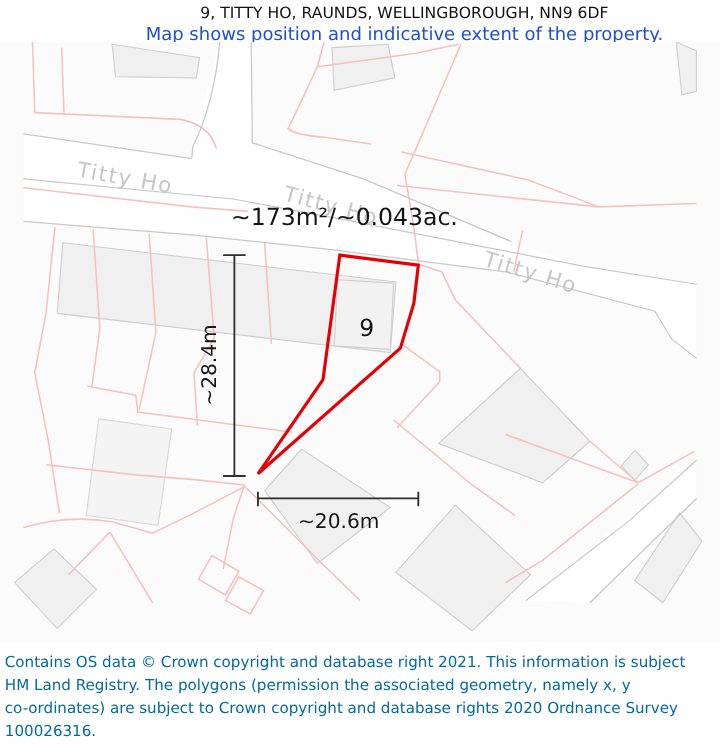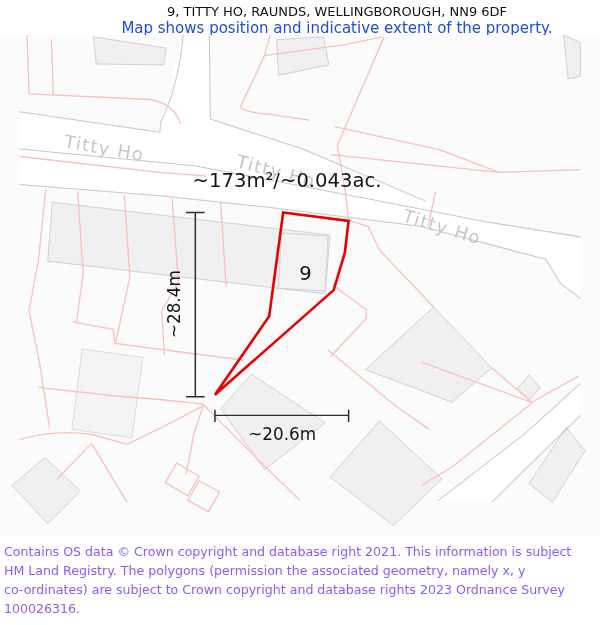--- a/index.html
+++ b/index.html
@@ -3,21 +3,21 @@
 <meta charset="utf-8">
 <style>
   html,body{margin:0;padding:0;background:#ffffff;}
   body{width:600px;height:625px;overflow:hidden;font-family:"DejaVu Sans","Liberation Sans",sans-serif;}
   .header{width:600px;height:35px;text-align:center;padding-top:4px;box-sizing:border-box;margin-left:37px;}
   .title-line{font-size:13px;line-height:16px;color:#111;}
   .subtitle-line{font-size:15px;line-height:16px;color:#1d4ed8;}
   .map-wrap{width:600px;height:500px;position:relative;background:#fbfbfb;}
   svg{display:block;}
   .footer{width:600px;box-sizing:border-box;padding:7px 4px 0 4px;}
-  .footer div{font-size:12.6px;line-height:19px;color:#8b5cf6;white-space:nowrap;}
+  .footer div{font-size:12.6px;line-height:19px;color:#0369a1;white-space:nowrap;}
   text{font-family:"DejaVu Sans","Liberation Sans",sans-serif;}
   .roadlabel{font-size:19px;fill:#c6c6c6;letter-spacing:1.5px;}
   .dimlabel{font-size:18px;fill:#151515;}
   .arealabel{font-size:21px;fill:#141414;}
   .plotnum{font-size:21px;fill:#111;}
 </style>
 </head>
 <body>
 
 <div class="header">
@@ -111,15 +111,15 @@
   <text class="dimlabel" transform="translate(172,323) rotate(-90)" text-anchor="middle">~28.4m</text>
   <text class="dimlabel" x="281" y="468" text-anchor="middle">~20.6m</text>
 
   <text class="arealabel" x="185" y="198">~173m²/~0.043ac.</text>
 </svg>
 </div>
 
 <div class="footer">
   <div>Contains OS data © Crown copyright and database right 2021. This information is subject</div>
   <div>HM Land Registry. The polygons (permission the associated geometry, namely x, y</div>
-  <div>co-ordinates) are subject to Crown copyright and database rights 2023 Ordnance Survey</div>
+  <div>co-ordinates) are subject to Crown copyright and database rights 2020 Ordnance Survey</div>
   <div>100026316.</div>
 </div>
 
 </body></html>

